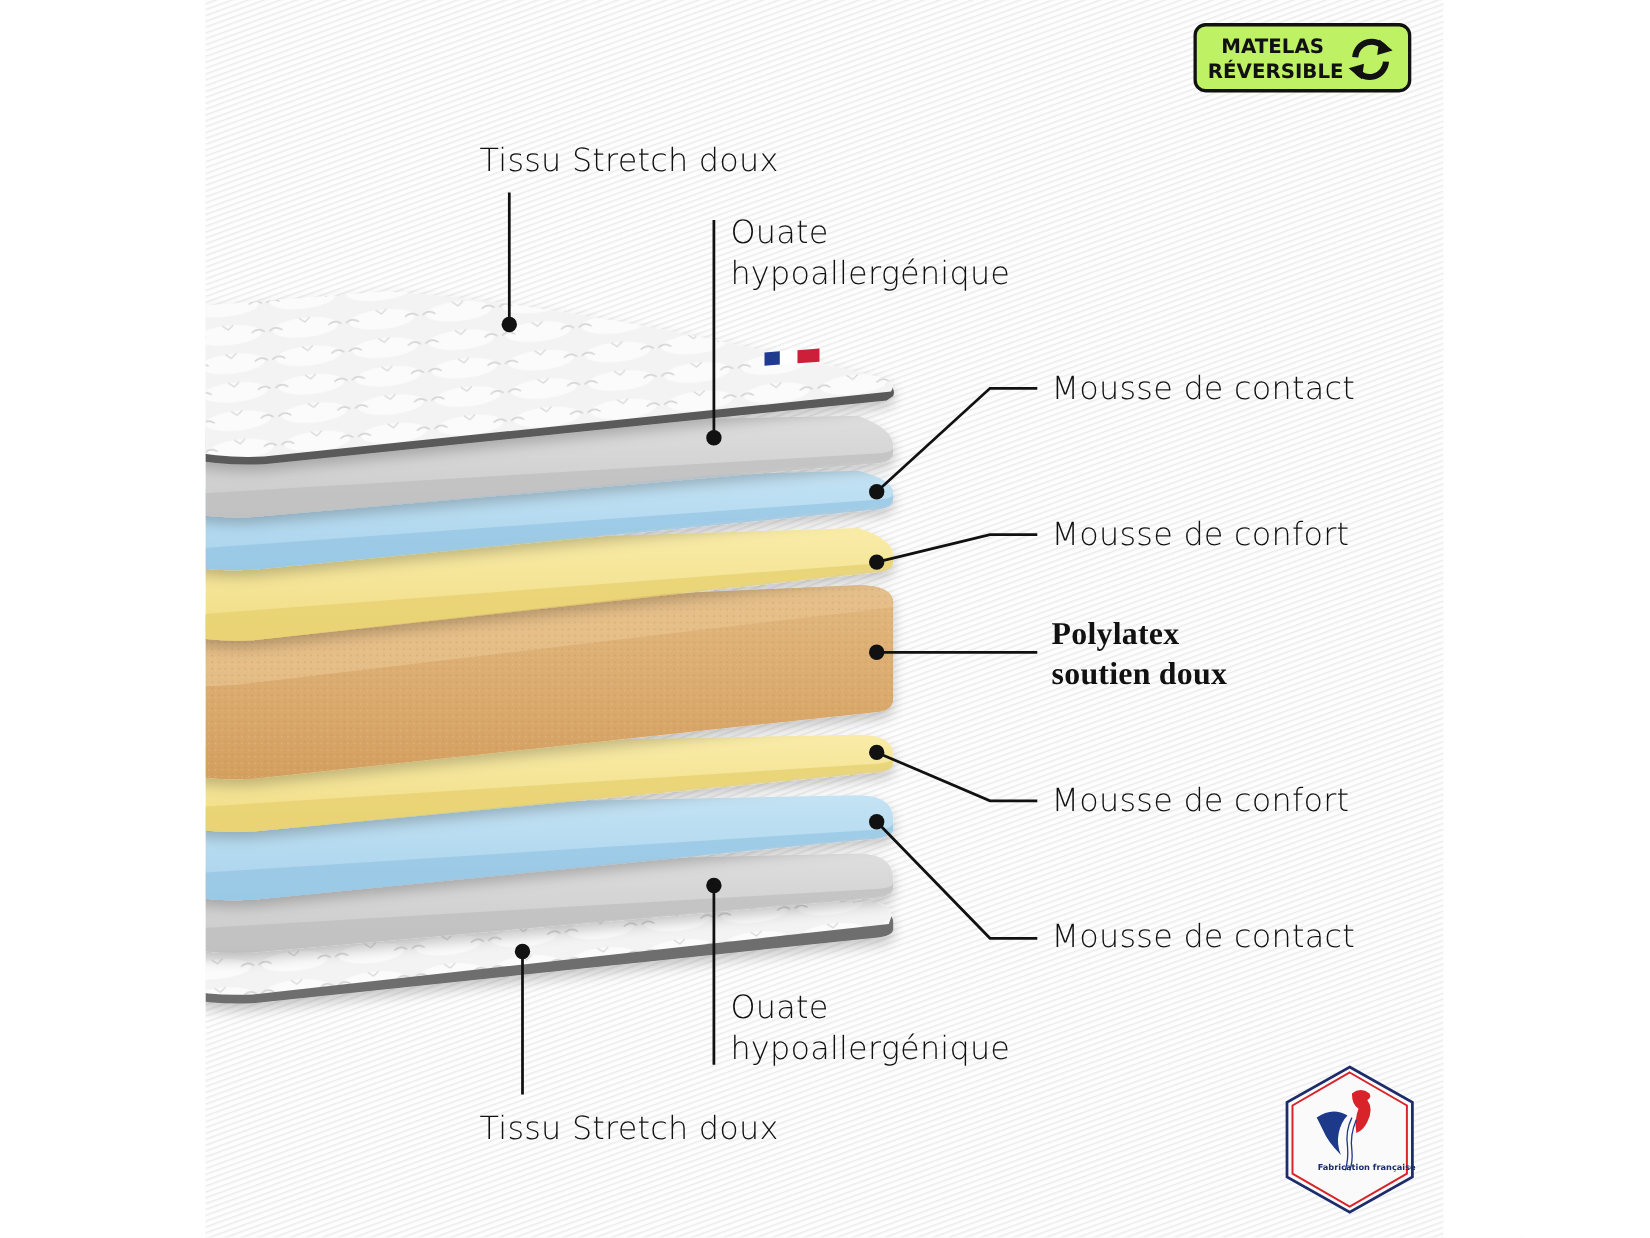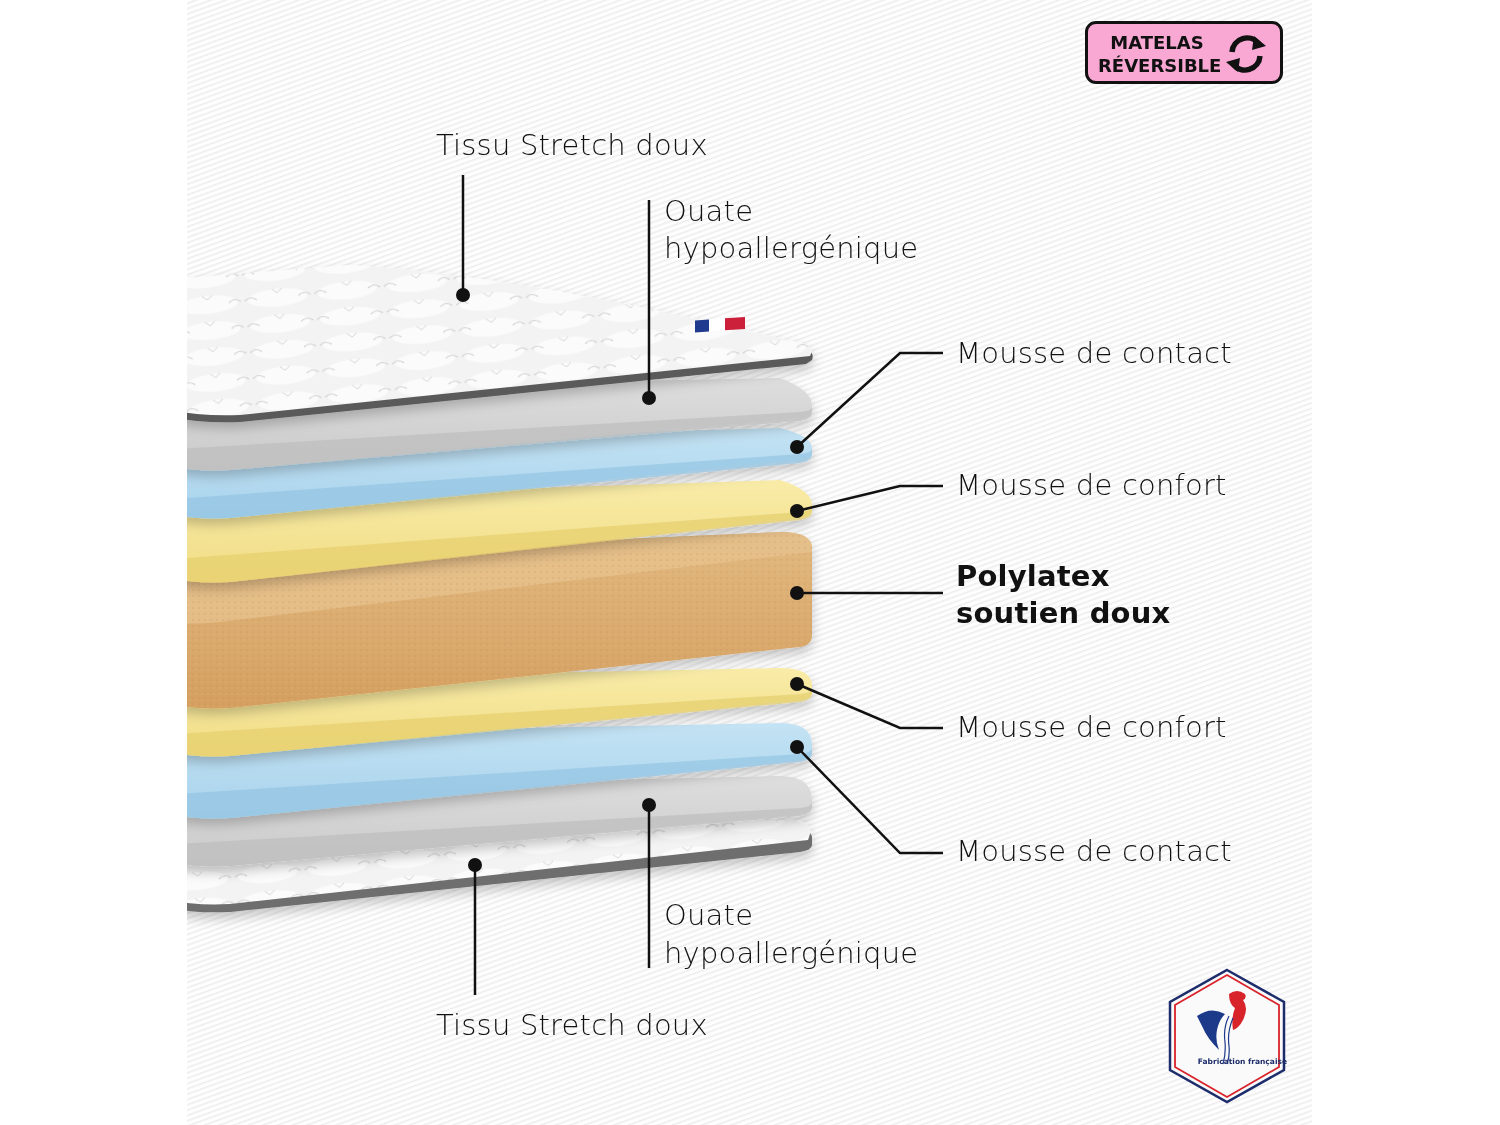--- a/index.html
+++ b/index.html
@@ -11,24 +11,24 @@
       repeating-linear-gradient(160deg, rgba(255,255,255,0.9) 0px, rgba(255,255,255,0.9) 2px, rgba(232,232,232,0.6) 3px, rgba(255,255,255,0.9) 5px),
       repeating-linear-gradient(70deg, rgba(235,235,235,0.35) 0px, rgba(235,235,235,0.35) 1px, transparent 2px, transparent 6px);
     overflow: hidden;
   }
   svg.diagram { position: absolute; left: 0; top: 0; width: 1500px; height: 1125px; }
   .label {
     position: absolute; color: #111; font-size: 29px; line-height: 37px;
     font-family: "DejaVu Sans", "Liberation Sans", sans-serif; font-weight: 300; letter-spacing: 0.2px;
     white-space: nowrap;
   }
-  .label.bold { font-weight: bold; }
+  .label.bold { font-weight: bold; font-family: Liberation Serif, serif; }
   .badge-reversible {
     position: absolute; left: 1085px; top: 21px; width: 198px; height: 63px;
-    border: 3px solid #111; border-radius: 11px; background: #f9a8d4;
+    border: 3px solid #111; border-radius: 11px; background: #bef264;
     box-sizing: border-box;
   }
   .badge-reversible .txt {
     position: absolute; left: 10px; top: 7px; width: 118px;
     text-align: center; font-weight: bold; font-size: 18px; line-height: 23px; color: #111;
     font-family: "DejaVu Sans", "Liberation Sans", sans-serif;
   }
   .badge-reversible .txt span { display: block; }
   .badge-reversible svg { position: absolute; right: 10px; top: 6px; }
   .badge-fr { position: absolute; left: 1167px; top: 968px; width: 120px; height: 136px; }

